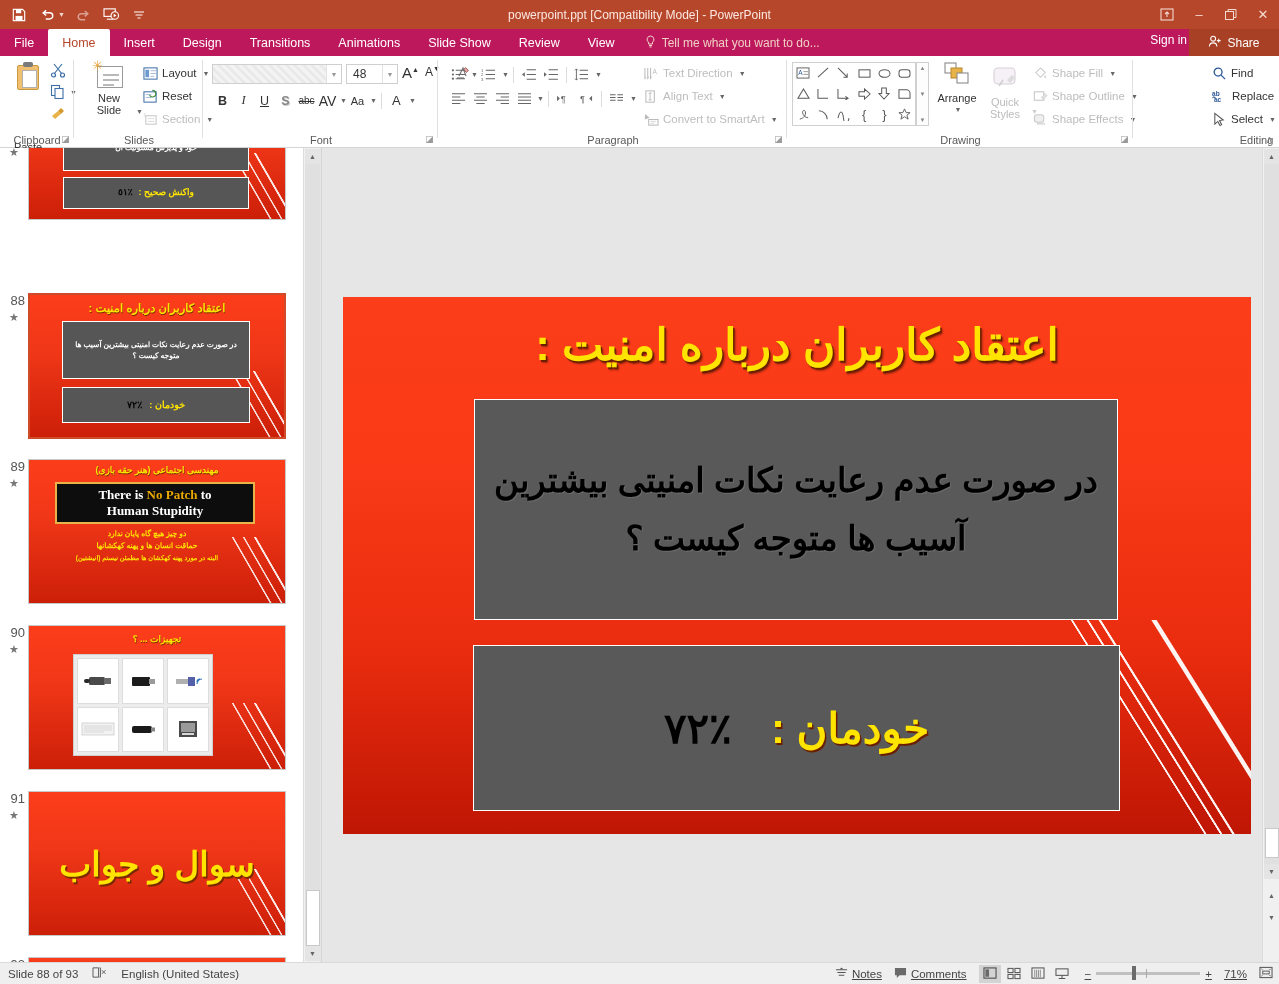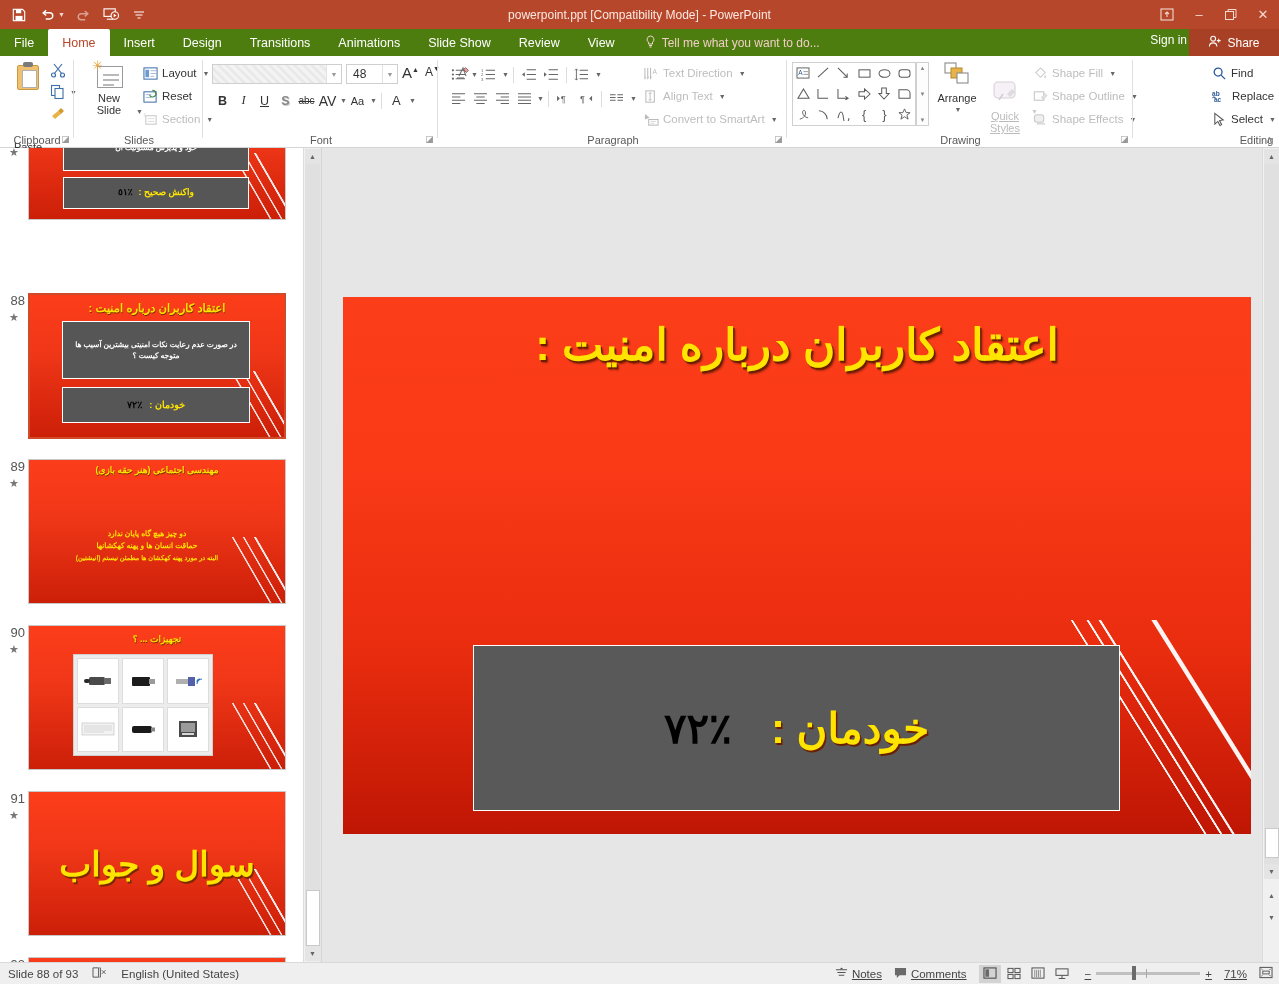--- a/index.html
+++ b/index.html
@@ -32,21 +32,21 @@
   }
   .wincontrols { position:absolute; right:0; top:0; height:29px; display:flex; align-items:center; }
   .wincontrols div {
     width:32px; height:29px; display:flex; align-items:center; justify-content:center;
     color:#f3d9d1; font-size:13px;
   }
 
   
   .tabbar {
     position:absolute; left:0; top:29px; width:1279px; height:27px;
-    background:#4d7c0f; color:#fff; display:flex; align-items:flex-end;
+    background:#be185d; color:#fff; display:flex; align-items:flex-end;
   }
   .tab {
     height:27px; padding:0 14px; display:flex; align-items:center;
     font-size:12.5px; color:#ffffff; white-space:nowrap;
   }
   .tab.active { background:#fff; color:#b7472a; border-radius:2px 2px 0 0; }
   .tellme {
     display:flex; align-items:center; gap:6px; margin-left:16px;
     color:#f0cfc5; font-size:12px; height:27px;
   }
@@ -697,21 +697,21 @@
         <span>
           <svg width="28" height="26" viewBox="0 0 28 26">
               <rect x="2" y="1" width="11" height="10" fill="#fff" stroke="#8a8a8a" stroke-width="1.1"></rect>
               <rect x="8" y="6" width="11" height="10" fill="#e8b44a" stroke="#b8862a" stroke-width="1"></rect>
               <rect x="14" y="11" width="11" height="10" fill="#fff" stroke="#8a8a8a" stroke-width="1.1"></rect>
             </svg>
         </span>
         <div class="lbl">Arrange</div>
         <span class="cd">▼</span>
       </div>
-      <div class="bigbtn" style="position:absolute;left:193px;top:24px;width:48px;color:#bbb;text-decoration:underline;">
+      <div class="bigbtn" style="position:absolute;left:193px;top:10px;width:48px;color:#bbb;">
         <span>
           <svg width="28" height="26" viewBox="0 0 28 26">
               <rect x="3" y="2" width="21" height="16" rx="4" fill="#f6f1f6" stroke="#d8d0d8" stroke-width="1.1"></rect>
               <path d="M16 14l5-5 3 3-5 5z" fill="#dcdcdc"></path>
               <path d="M8 20l4-6" stroke="#cfcfcf" stroke-width="1.5"></path>
             </svg>
         </span>
         <div class="lbl">Quick</div>
         <div class="lbl" style="margin-top:0;">Styles</div>
       </div>
@@ -822,20 +822,24 @@
             </div>
           </div>
         </div>
 
         <div class="thumbitem" style="top:311px;">
           <div class="tnum" style="top:0;">89</div>
           <div class="tstar" style="top:18px;">★</div>
           <div class="tslide" style="top:0;height:145px;">
             <div class="tdiag"></div>
             <div class="tt-title" style="top:5px;font-size:9px;">مهندسی اجتماعی (هنر حقه بازی)</div>
+            <div style="position:absolute;left:26px;top:22px;width:200px;height:42px;background:#0d0d0d;border:2px solid #e8b44a;display:flex;flex-direction:column;align-items:center;justify-content:center;font-family:'Liberation Serif',serif;font-weight:bold;font-size:13px;color:#fff;line-height:1.25;">
+              <div><span>There is </span><span style="color:#e8a800;">No Patch</span><span> to</span></div>
+              <div>Human Stupidity</div>
+            </div>
             <div style="position:absolute;left:10px;top:68px;width:216px;text-align:center;direction:rtl;color:#ffe400;font-weight:bold;font-size:7.5px;line-height:1.65;">
               <div>دو چیز هیچ گاه پایان ندارد</div>
               <div>حماقت انسان ها و پهنه کهکشانها</div>
               <div style="font-size:6.5px;">البته در مورد پهنه کهکشان ها مطمئن نیستم (انیشتین)</div>
             </div>
           </div>
         </div>
 
         <div class="thumbitem" style="top:477px;">
           <div class="tnum" style="top:0;">90</div>
@@ -911,20 +915,26 @@
       <div class="sb-arrow" style="top:798px;">▼</div>
     </div>
 
     <div class="pane-splitter"></div>
 
     <div class="slidearea">
       <div class="slide">
         <div class="slide-diag"></div>
         <div class="slide-title">اعتقاد کاربران درباره امنیت :</div>
 
+        <div class="sbox" id="sbox-question">
+          <div class="qtext">
+            <div>در صورت عدم رعایت نکات امنیتی بیشترین</div>
+            <div>آسیب ها متوجه کیست ؟</div>
+          </div>
+        </div>
 
         <div class="sbox" id="sbox-answer">
           <div class="atext">
             <span class="yl">خودمان :</span>
             <span style="display:inline-block;width:16px;"></span>
             <span class="bk">٪٧٢</span>
           </div>
         </div>
       </div>
     </div>

